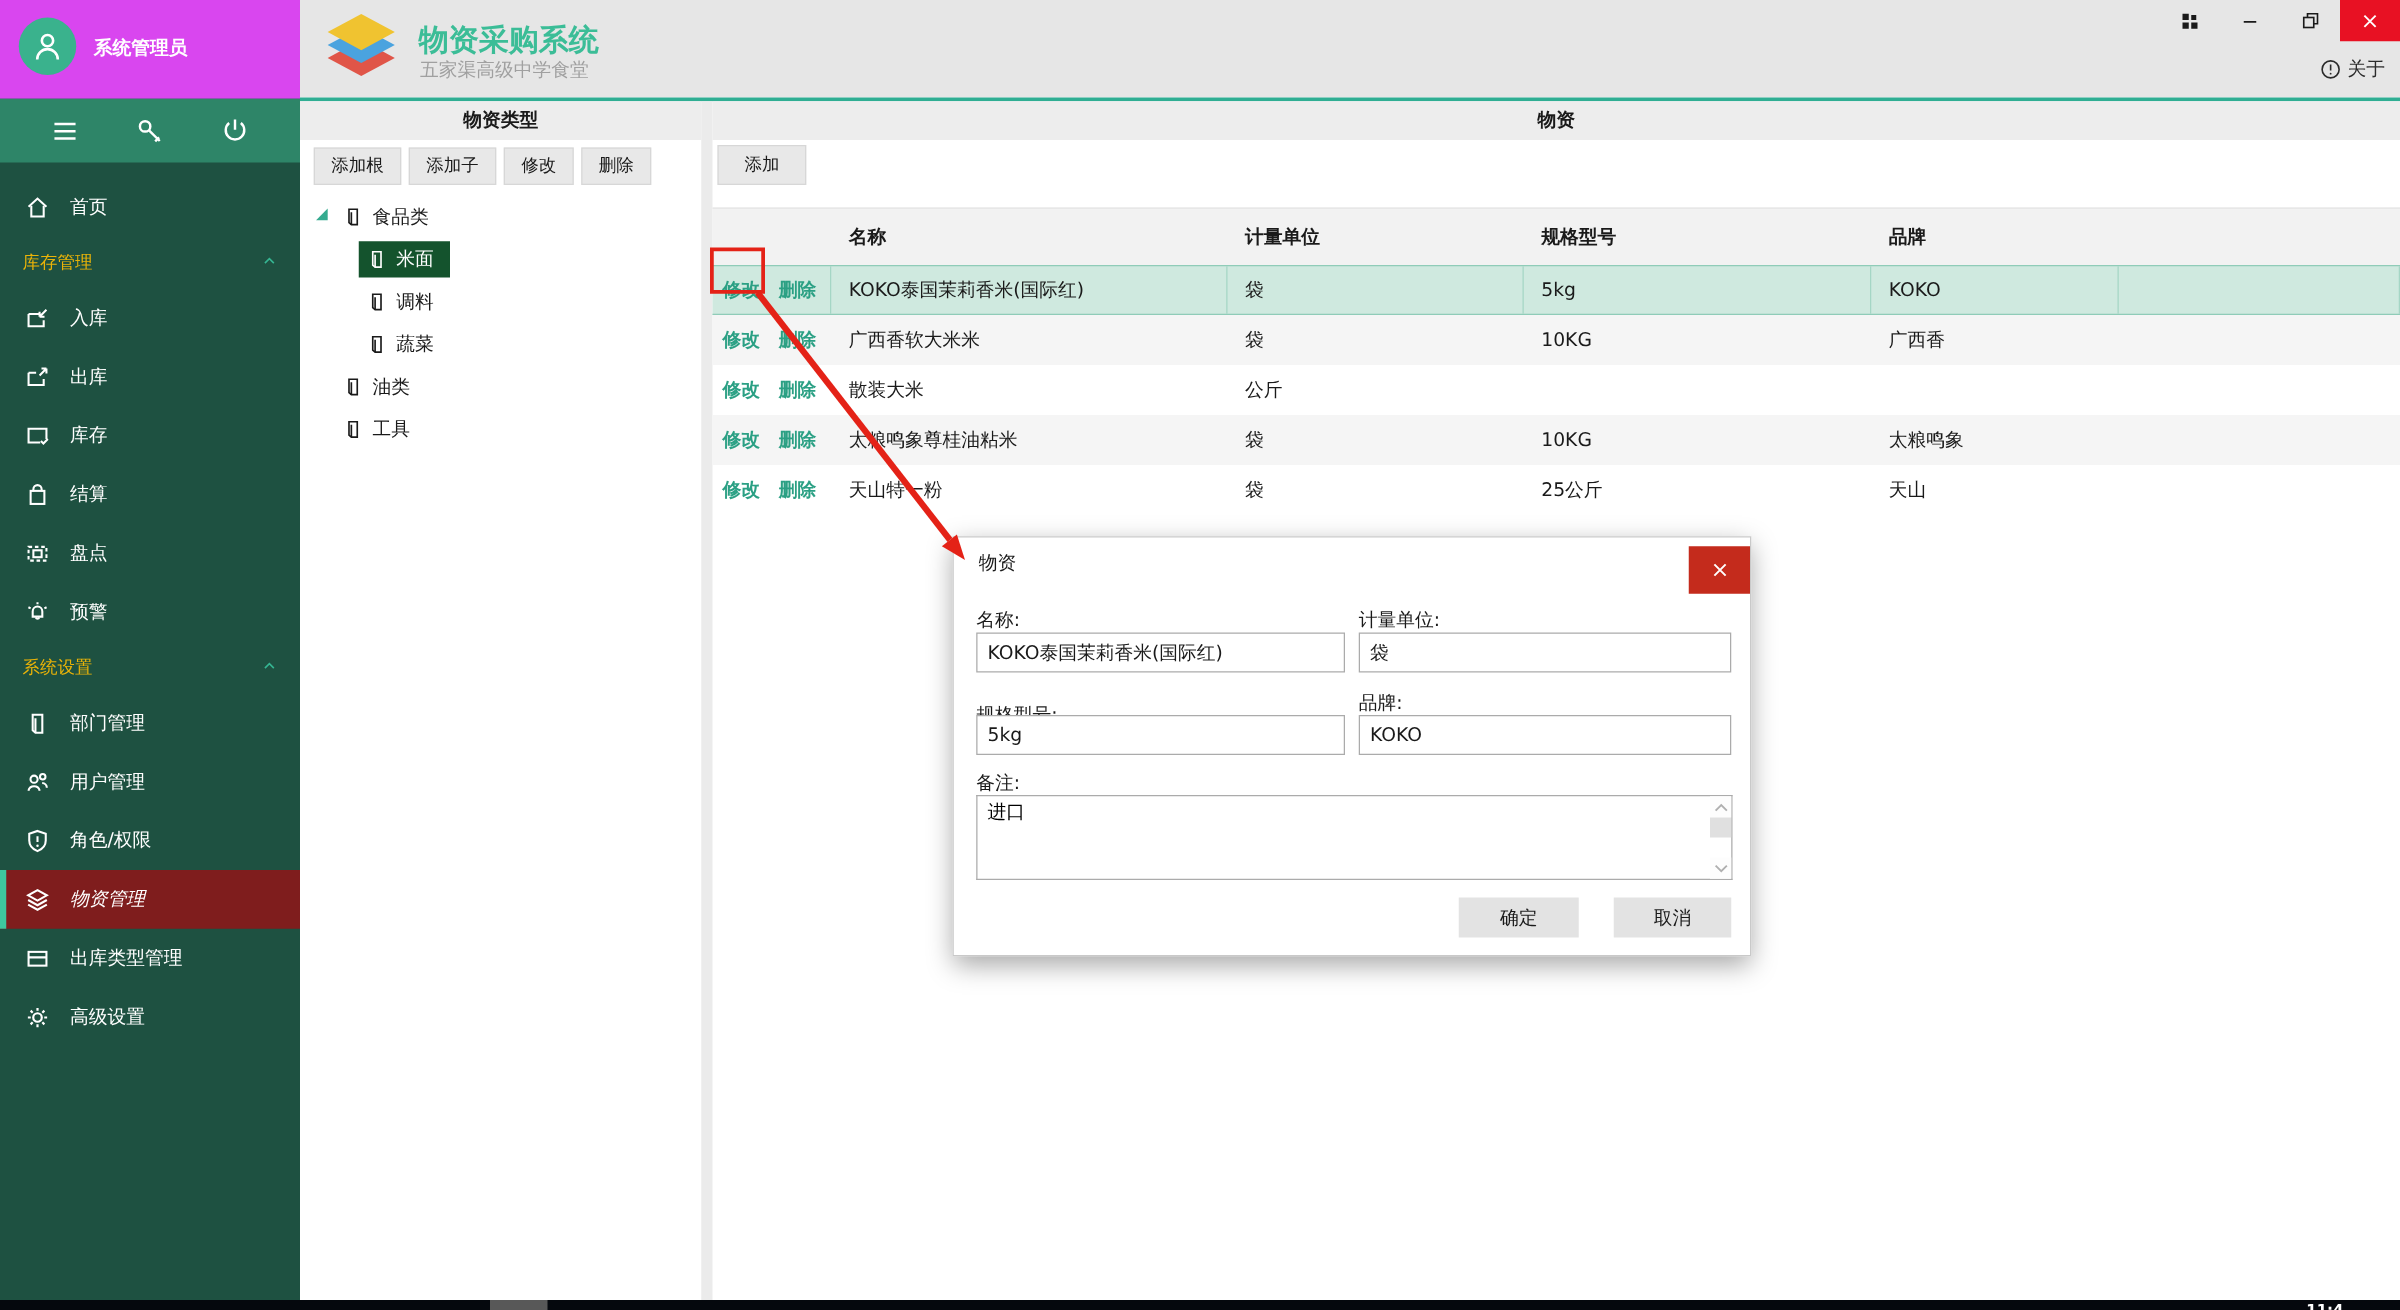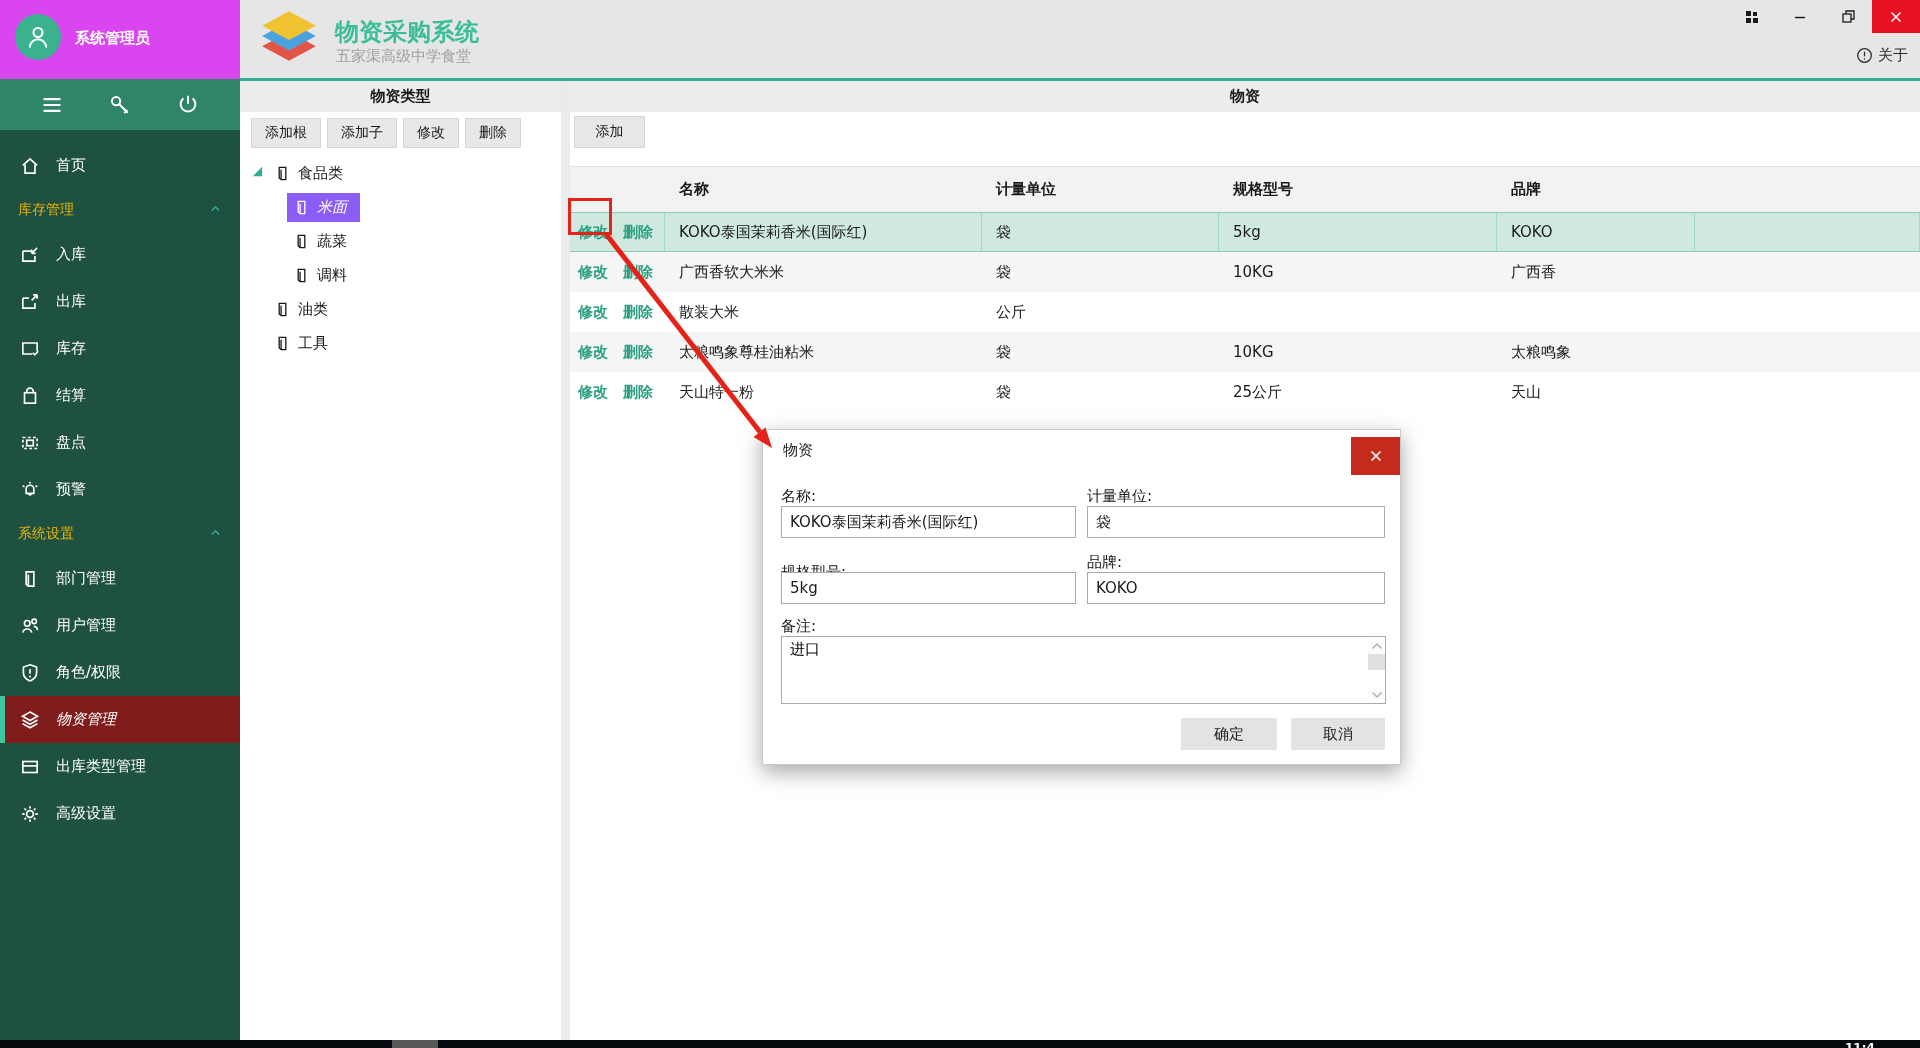--- a/index.html
+++ b/index.html
@@ -42,21 +42,21 @@
   .type-toolbar { position:absolute; left:240px; top:112px; width:321px; height:42px; display:flex; align-items:center; padding-left:11px; gap:6px; }
   .gbtn { height:30px; padding:0 13px; background:#e8e8e8; border:1px solid #d7d7d7; font-size:14px; font-family:inherit; color:#1a1a1a; cursor:pointer; }
   .add-btn { position:absolute; left:574px; top:116px; width:71px; height:32px; }
 
   
   .tree { position:absolute; left:240px; top:156px; width:321px; }
   .tree-row { height:34px; display:flex; align-items:center; padding-left:6px; cursor:pointer; }
   .tree-row.child { padding-left:25px; }
   .tree-expander { width:22px; display:flex; justify-content:center; }
   .tree-node { display:flex; align-items:center; gap:7px; padding:5px 13px 5px 6px; }
-  .tree-node.selected { background:#8b5cf6; color:#fff;font-style:italic; }
+  .tree-node.selected { background:#14532d; color:#fff; }
   .tree-node svg { flex:0 0 auto; }
 
   
   .items-table { position:absolute; left:570px; top:166px; width:1350px; }
   .trow { display:grid; grid-template-columns:95px 317px 237px 278px 198px auto; align-items:center; }
   .thead-row { height:46px; background:#f2f2f2; border-top:1px solid #e3e3e3; font-weight:bold; }
   .trow > div { padding-left:14px; overflow:hidden; white-space:nowrap; }
   .cell-actions { padding-left:8px !important; display:flex; gap:15px; }
   .action-link { color:#2ba084; font-weight:bold; cursor:pointer; }
   .data-row { height:40px; }
@@ -341,33 +341,33 @@
       </div>
       <div class="tree-row child">
         <span class="tree-expander"></span>
         <span class="tree-node">
           <span style="display:flex">
             <svg width="17" height="17" viewBox="0 0 18 18" fill="none" stroke="currentColor" stroke-width="1.4">
               <path d="M5.5 2.5 H12.5 V15.5 H7.5 L5.5 13.8 Z"></path>
               <path d="M7.5 15.5 V5"></path>
             </svg>
           </span>
-          <span>蔬菜</span>
+          <span>调料</span>
         </span>
       </div>
       <div class="tree-row child">
         <span class="tree-expander"></span>
         <span class="tree-node">
           <span style="display:flex">
             <svg width="17" height="17" viewBox="0 0 18 18" fill="none" stroke="currentColor" stroke-width="1.4">
               <path d="M5.5 2.5 H12.5 V15.5 H7.5 L5.5 13.8 Z"></path>
               <path d="M7.5 15.5 V5"></path>
             </svg>
           </span>
-          <span>调料</span>
+          <span>蔬菜</span>
         </span>
       </div>
       <div class="tree-row">
         <span class="tree-expander"></span>
         <span class="tree-node">
           <span style="display:flex">
             <svg width="17" height="17" viewBox="0 0 18 18" fill="none" stroke="currentColor" stroke-width="1.4">
               <path d="M5.5 2.5 H12.5 V15.5 H7.5 L5.5 13.8 Z"></path>
               <path d="M7.5 15.5 V5"></path>
             </svg>
@@ -494,21 +494,21 @@
         </div>
       <div class="ta-thumb"></div>
       <div class="ta-spacer"></div>
       <div class="ta-arrow">
           <svg width="12" height="8" viewBox="0 0 12 8" fill="none" stroke="#b0b0b0" stroke-width="1.5">
             <path d="M1.5 1.5 L6 6 L10.5 1.5"></path>
           </svg>
         </div>
     </div>
 
-    <button class="dlg-btn" style="left:418px; top:288px; width:96px;">确定</button>
+    <button class="dlg-btn" style="left:404px; top:288px; width:96px;">确定</button>
     <button class="dlg-btn" style="left:528px; top:288px; width:94px;">取消</button>
   </div>
 
   <div class="taskbar">
     <div class="tb-segment"></div>
     <div class="tb-clock">11:4</div>
   </div>
 
 </div>
 

